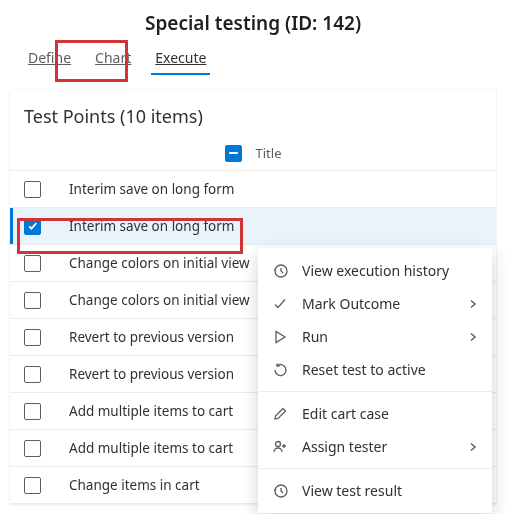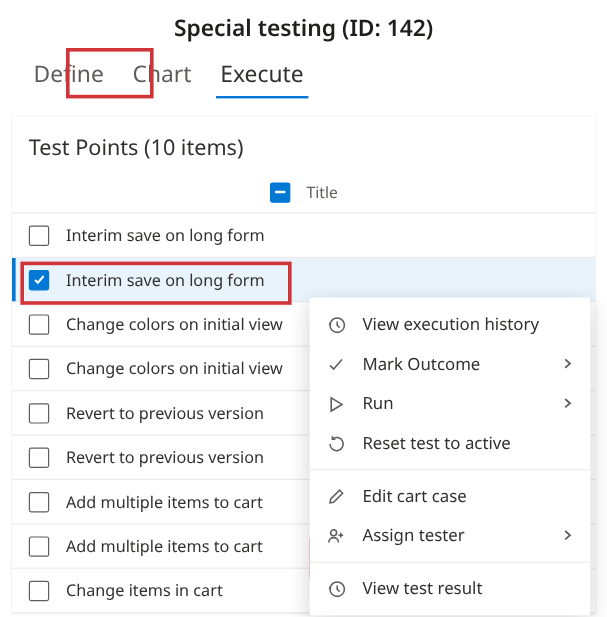--- a/index.html
+++ b/index.html
@@ -1,34 +1,34 @@
 <!DOCTYPE html>
 <html><head>
 <meta charset="utf-8">
 <style>
   * { box-sizing: border-box; font-family: "Segoe UI", system-ui, -apple-system, sans-serif; }
   body { margin: 0; width: 506px; height: 514px; background: #ffffff; overflow: hidden; position: relative; }
 
   .page-title { font-size: 19px; font-weight: 600; color: #201f1e; padding: 10px 16px 4px; text-align: center; }
 
   .tabs { display: flex; align-items: flex-end; padding: 0 16px; border-bottom: 1px solid transparent; margin-bottom: 14px; }
-  .tab { padding: 8px 12px 8px; font-size: 19px; color: #605e5c; cursor: pointer; position: relative; }
+  .tab { padding: 8px 12px 8px; font-size: 14px; color: #605e5c; cursor: pointer; position: relative; text-decoration: underline; }
   .tab.active { color: #323130; }
   .tab.active::after { content: ""; position: absolute; left: 8px; right: 8px; bottom: 0; height: 2px; background: #0078d4; }
 
   .panel {
     margin: 0 10px; background: #fff;
     box-shadow: 0 1px 3px rgba(0,0,0,0.05), 0 0 0 1px rgba(0,0,0,0.03);
   }
   .panel-title { font-size: 18px; font-weight: 400; color: #323130; padding: 14px 14px 10px; }
 
   .col-header { display: flex; align-items: center; gap: 14px; padding: 6px 14px 8px; border-bottom: 1px solid #edebe9; justify-content: center; }
   .col-header .title-col { font-size: 13px; color: #605e5c; }
 
-  .row { display: flex; align-items: center; gap: 14px; padding: 9px 14px; border-bottom: 1px solid #edebe9; font-size: 13.5px; color: #323130; cursor: pointer; position:relative; }
+  .row { display: flex; align-items: center; gap: 28px; padding: 9px 14px; border-bottom: 1px solid #edebe9; font-size: 13.5px; color: #323130; cursor: pointer; position:relative; }
   .row.selected { background: #e9f3fc; }
   .row.selected::before { content:""; position:absolute; left:0; top:0; bottom:0; width:3px; background:#0078d4;}
 
   .checkbox { width: 17px; height: 17px; border: 1px solid #605e5c; border-radius: 2px; flex-shrink: 0; display:flex; align-items:center; justify-content:center; background:#fff;}
   .checkbox.checked { background: #0078d4; border-color: #0078d4; }
   .checkbox.indet { background: #0078d4; border-color: #0078d4; }
   .checkbox svg { width: 12px; height: 12px; stroke:#fff; stroke-width:2.3; fill:none; }
   .checkbox.indet .dash { width:9px; height:2.2px; background:#fff; border-radius:1px; }
 
   .red-box { position: absolute; border: 3px solid #d13438; pointer-events: none; }

